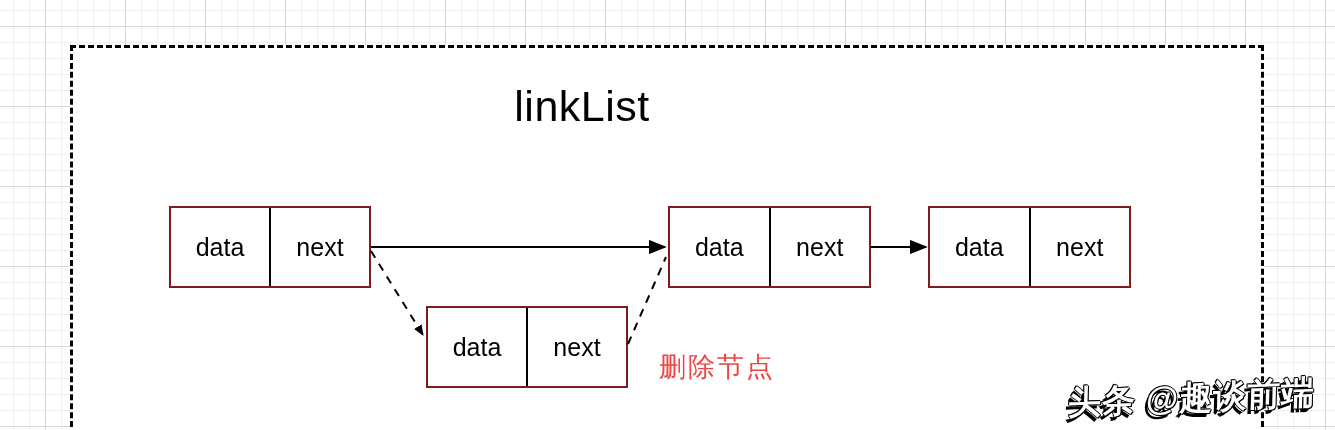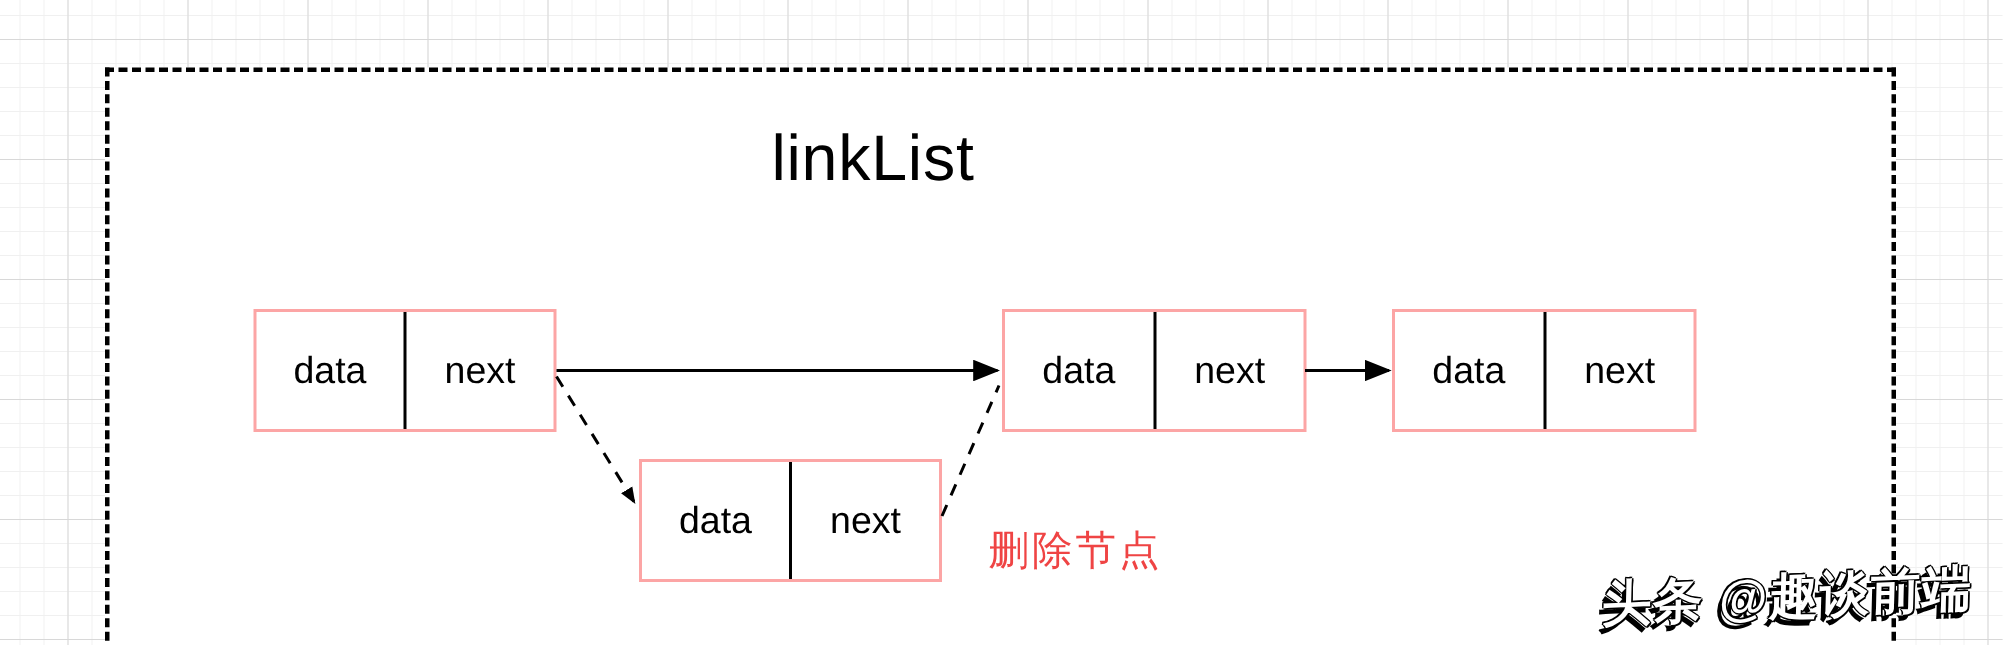--- a/index.html
+++ b/index.html
@@ -30,21 +30,21 @@
     left: 70px; top: 82px;
     width: 1024px;
     text-align: center;
     font-size: 43px;
     letter-spacing: 0.5px;
     color: #000000;
   }
   .list-node {
     position: absolute;
     height: 82px;
-    border: 2px solid #fca5a5;
+    border: 2px solid #7f1d1d;
     background: #ffffff;
     display: flex;
   }
   .node-1 { left: 169px; top: 206px; width: 202px; }
   .node-2 { left: 668px; top: 206px; width: 203px; }
   .node-3 { left: 928px; top: 206px; width: 203px; }
   .node-deleted { left: 426px; top: 306px; width: 202px; }
   .node-cell {
     flex: 1;
     display: flex;

